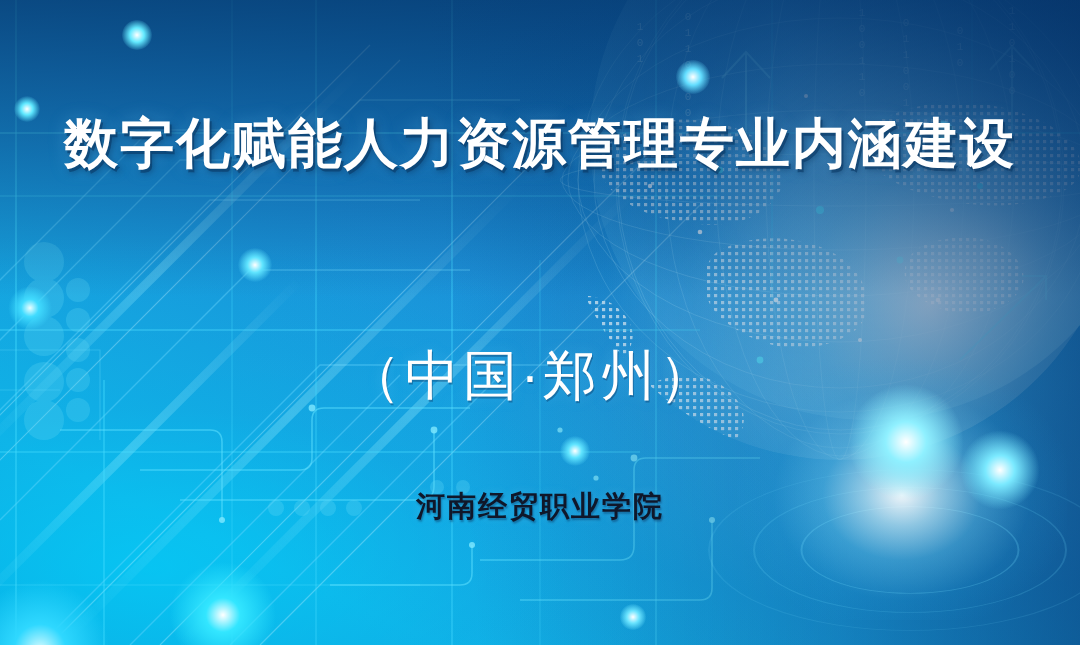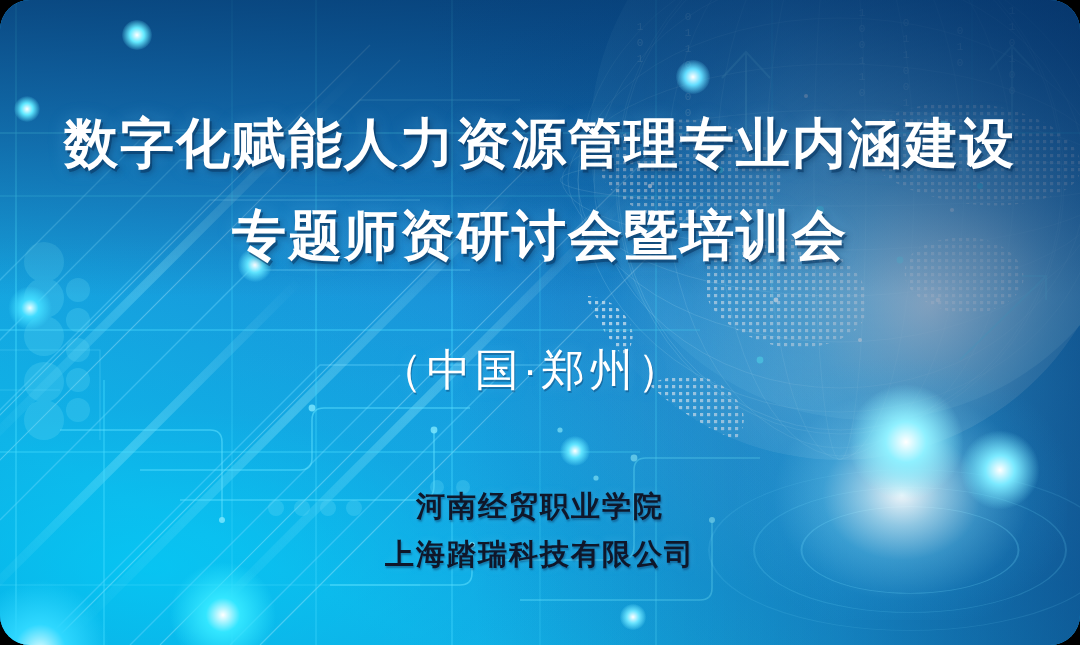--- a/index.html
+++ b/index.html
@@ -3,21 +3,20 @@
 <meta charset="utf-8">
 <style>
   html,body{margin:0;padding:0;background:#000;}
   body{font-family:"Liberation Sans","DejaVu Sans",sans-serif;}
 
   #poster{
     position:relative;
     width:1080px;height:645px;
     overflow:hidden;
     background:#1287d4;
-    border-radius:30px;
   }
 
   
   .layer{position:absolute;inset:0;pointer-events:none;}
 
   
   .bg-base{
     background:
       radial-gradient(120% 95% at 14% 88%, rgba(0,214,255,.55) 0%, rgba(0,190,245,.20) 26%, rgba(0,0,0,0) 55%),
       radial-gradient(90% 80% at 82% 62%, rgba(96,215,255,.40) 0%, rgba(40,160,225,.12) 40%, rgba(0,0,0,0) 70%),
@@ -84,21 +83,21 @@
     text-shadow:
        2px 3px 0 rgba(8,52,96,.55),
        3px 4px 6px rgba(4,40,80,.45),
        0 0 18px rgba(120,210,255,.30);
     white-space:nowrap;
   }
   .title-line + .title-line{margin-top:38px;}
 
   .loc{
     position:absolute;left:0;right:16px;top:348px;text-align:center;
-    font-size:44px;font-weight:400;color:#ffffff;letter-spacing:4px;
+    font-size:54px;font-weight:400;color:#ffffff;letter-spacing:4px;
     line-height:1;
     text-shadow:1px 2px 0 rgba(10,55,100,.40), 0 0 14px rgba(120,210,255,.25);
     white-space:nowrap;
   }
 
   .orgs{
     position:absolute;left:0;right:0;top:492px;text-align:center;
   }
   .org-line{
     font-size:29px;font-weight:700;color:#0f172a;letter-spacing:2px;
@@ -353,24 +352,22 @@
     <div class="dot" style="left:960px;top:430px;width:80px;height:80px;background:radial-gradient(circle,#ffffff 0%,#7ae9ff 26%,rgba(60,210,255,0) 70%);"></div>
     <div class="dot" style="left:846px;top:382px;width:120px;height:120px;background:radial-gradient(circle,#ffffff 0%,#8ff0ff 24%,rgba(60,210,255,0) 68%);"></div>
     <div class="dot" style="left:930px;top:120px;width:24px;height:24px;background:radial-gradient(circle,#ffffff 0%,#6ae4ff 34%,rgba(60,210,255,0) 74%);"></div>
     <div class="dot" style="left:620px;top:604px;width:26px;height:26px;background:radial-gradient(circle,#ffffff 0%,#6ae4ff 34%,rgba(60,210,255,0) 74%);"></div>
   </div>
 
   <div class="content">
 
     <div class="title-block">
       <div class="title-line">数字化赋能人力资源管理专业内涵建设</div>
-      <div class="title-line">专题师资研讨会暨培训会</div>
     </div>
 
     <div class="loc">（中国·郑州）</div>
 
     <div class="orgs">
       <div class="org-line">河南经贸职业学院</div>
-      <div class="org-line">上海踏瑞科技有限公司</div>
     </div>
 
   </div>
 </div>
 
 </body></html>

